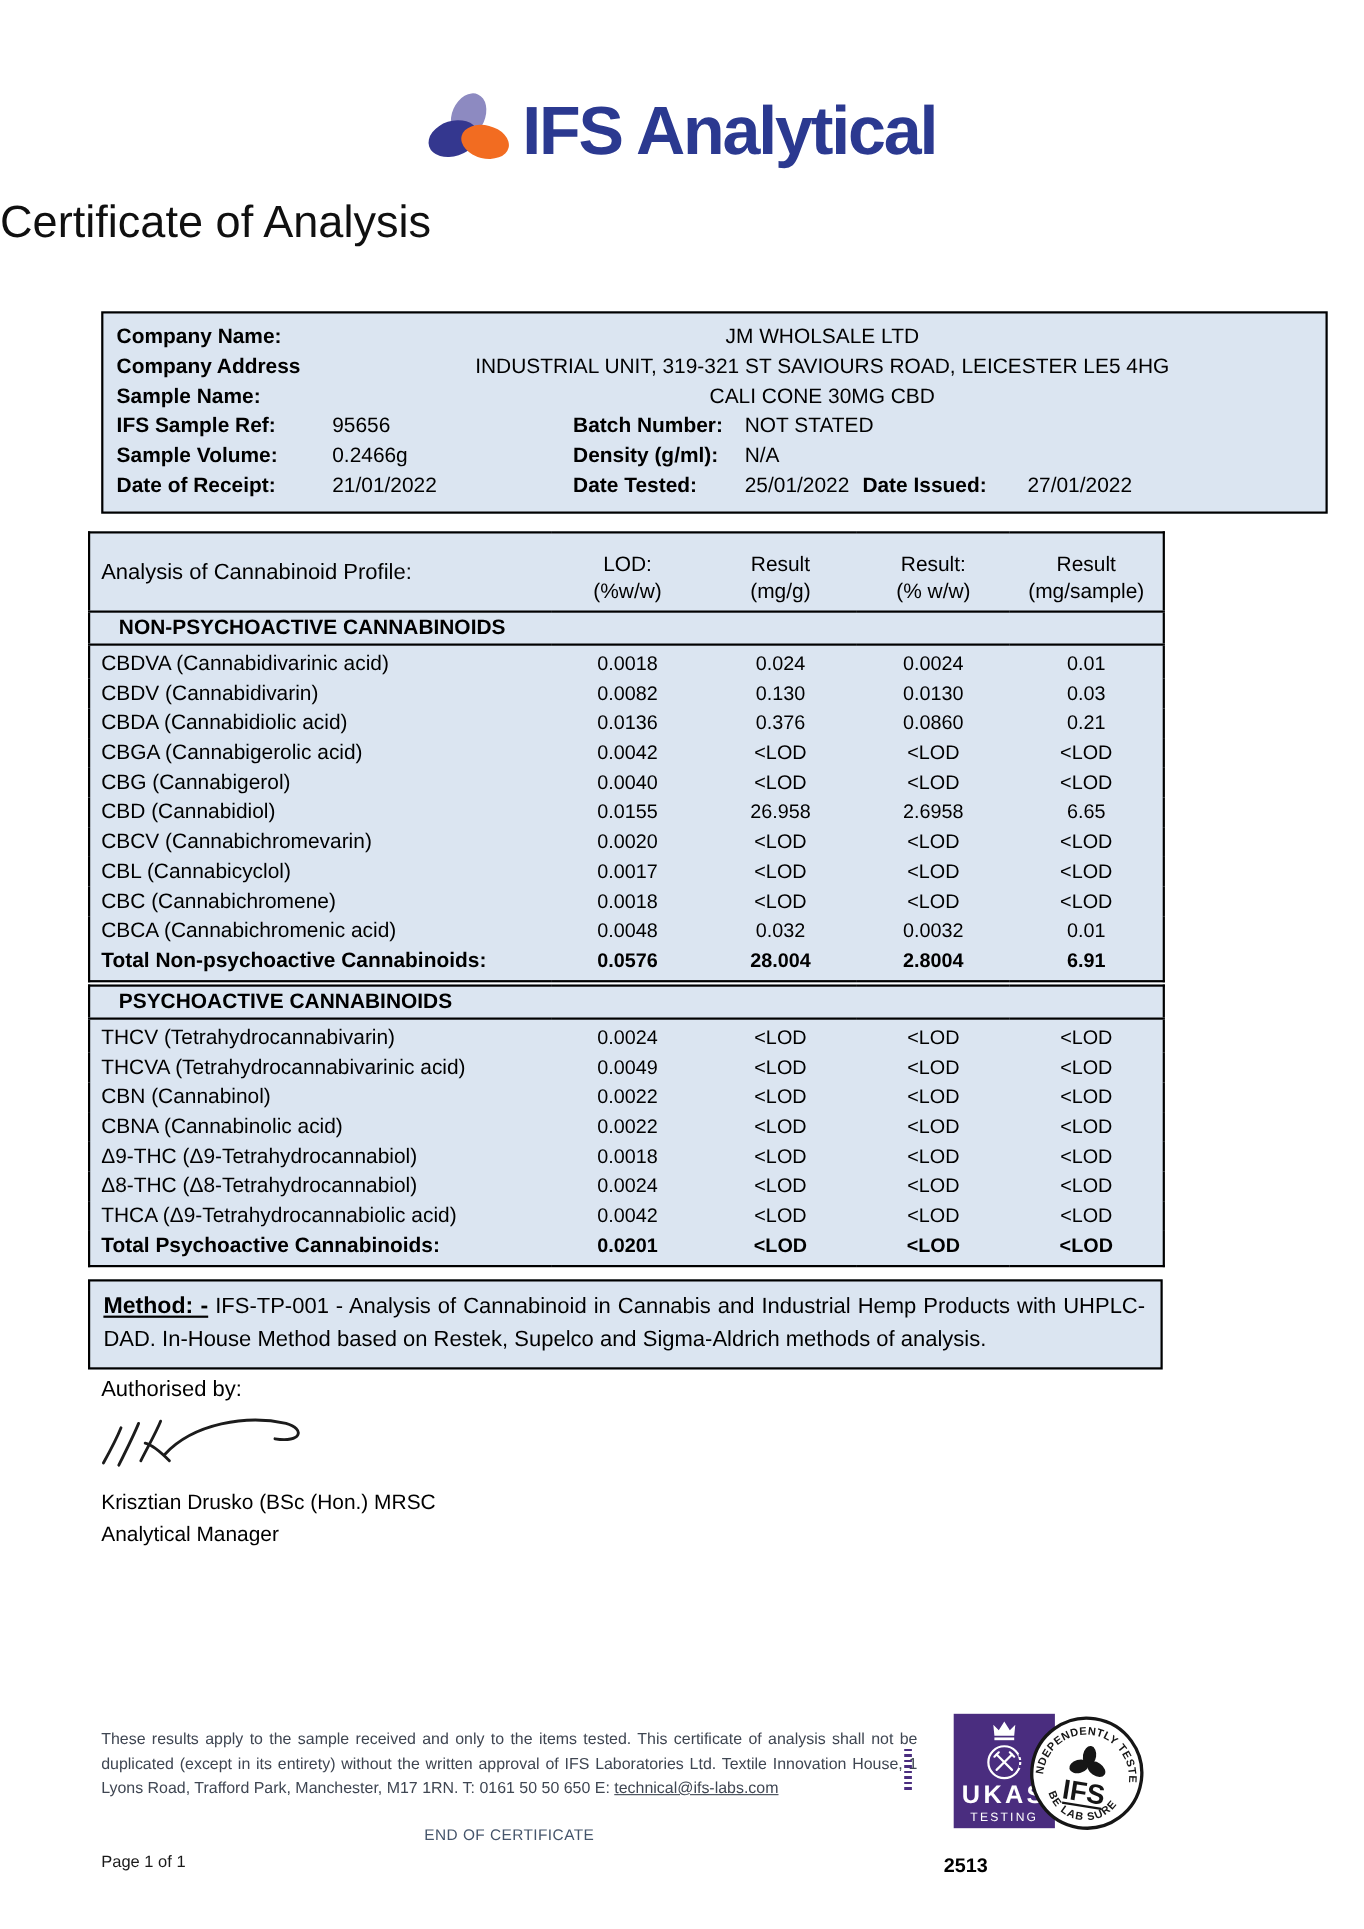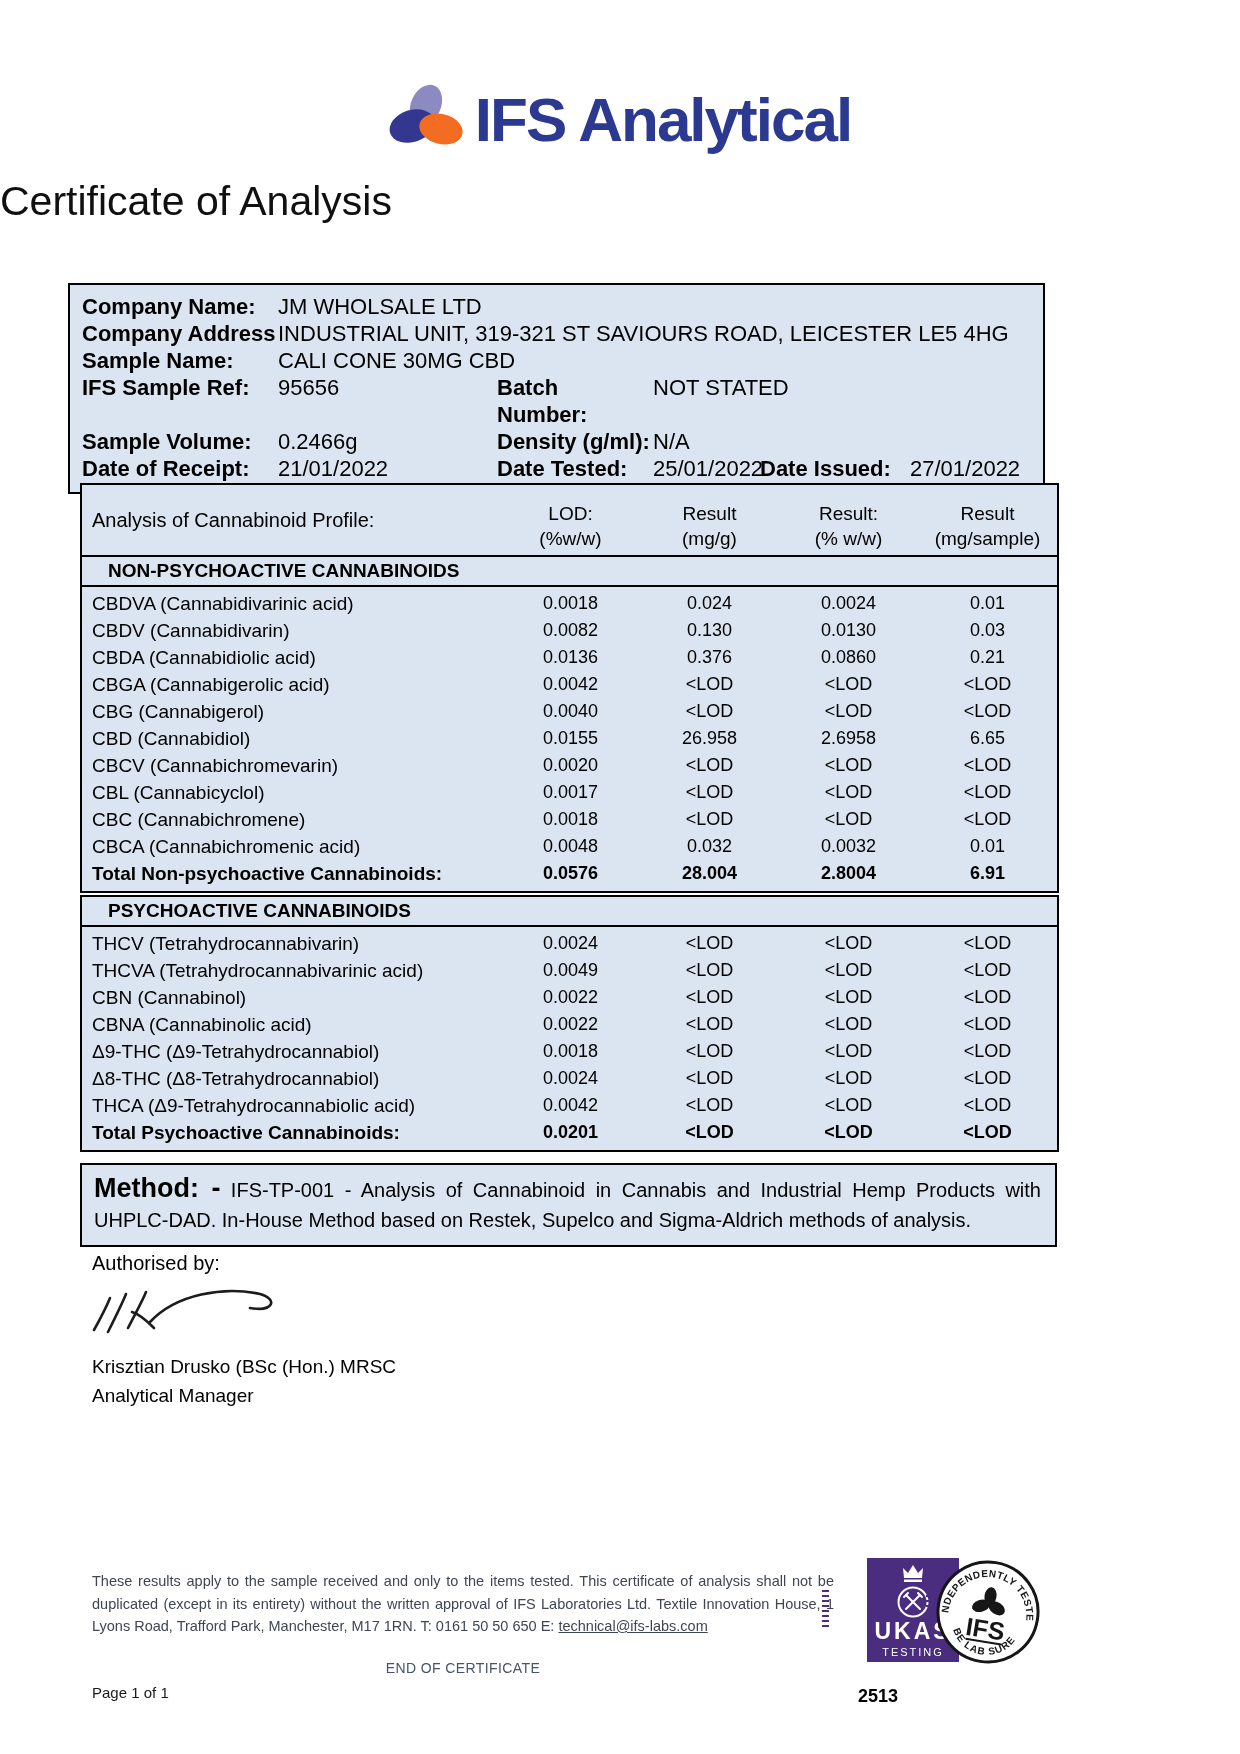--- a/index.html
+++ b/index.html
@@ -13,29 +13,29 @@
   .logo-row { position:absolute; top:84px; left:0; width:1240px; display:flex; justify-content:center; align-items:flex-start; gap:16px; }
   .logo-mark { position:relative; width:70px; height:70px; flex:none; }
   .logo-mark .e { position:absolute; border-radius:50%; }
   .e-lav  { width:30px; height:42px; background:var(--logo-lavender,#8d8ac1); left:22px; top:0;  transform:rotate(24deg); }
   .e-navy { width:46px; height:32px; background:var(--logo-navy,#34378f);    left:0;  top:26px; transform:rotate(-18deg); z-index:2; }
   .e-org  { width:44px; height:30px; background:var(--logo-orange,#f26c21);  left:30px;top:30px; transform:rotate(14deg);  z-index:3; }
   .brand-text { font-size:62px; font-weight:bold; color:var(--brand,#2b3990); letter-spacing:-2px; }
   .doc-title { position:absolute; top:178px; left:0; width:1240px; text-align:left; font-size:41px; color:#101010; }
   
   .info-box {
-    position:absolute; left:68px; top:283px; width:977px;
+    position:absolute; left:92px; top:283px; width:1115px;
     background:var(--table-bg,#dbe5f1); border:2px solid #000;
-    padding:8px 12px 10px 12px; font-size:22px;
+    padding:8px 12px 10px 12px; font-size:19px;
   }
   .info-row { display:flex; line-height:27px; }
   .lbl { font-weight:bold; }
   .l1 { width:196px; flex:none; }
   .v1 { width:219px; flex:none; }
-  .v1w { flex:1; }
+  .v1w { flex:1;text-align:center; }
   .l2 { width:156px; flex:none; }
   .v2 { width:107px; flex:none; }
   .l3 { width:150px; flex:none; }
   .v3 { flex:1; }
   
   table.ctable {
     position:absolute; left:80px; width:977px; border-collapse:collapse;
     background:var(--table-bg,#dbe5f1); border:2.5px solid #000;
     font-size:19px; table-layout:fixed;
   }
@@ -54,21 +54,21 @@
   .num-cell  { text-align:center; font-size:18px; }
   tr.total td { font-weight:bold; }
   tbody tr:first-child td { padding-top:3px; }
   tbody tr:last-child  td { padding-bottom:4px; }
   
   .method-box {
     position:absolute; left:80px; top:1163px; width:977px;
     background:var(--table-bg,#dbe5f1); border:2px solid #000;
     padding:8px 14px 10px 12px; font-size:20px; line-height:30px; text-align:justify;
   }
-  .method-label { font-weight:bold; font-size:27px; }
+  .method-label { font-weight:bold; font-size:21px;text-decoration:underline; }
   
   .auth-label { position:absolute; left:92px; top:1252px; font-size:20px; }
   .sig { position:absolute; left:84px; top:1278px; }
   .sig-name { position:absolute; left:92px; top:1352px; font-size:19px; line-height:29px; }
   
   .disclaimer {
     position:absolute; left:92px; top:1570px; width:742px;
     font-size:14.5px; line-height:22.5px; text-align:justify; color:var(--footer-text,#3f4652);
   }
   .email-link { color:var(--footer-text,#3f4652); text-decoration:underline; }

